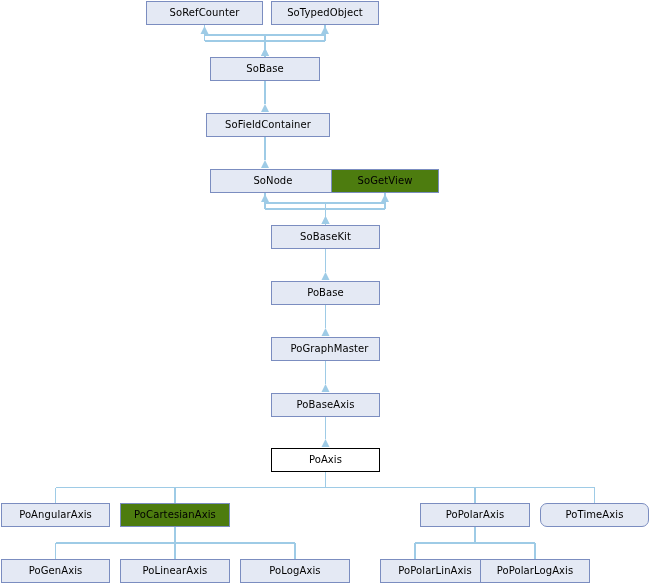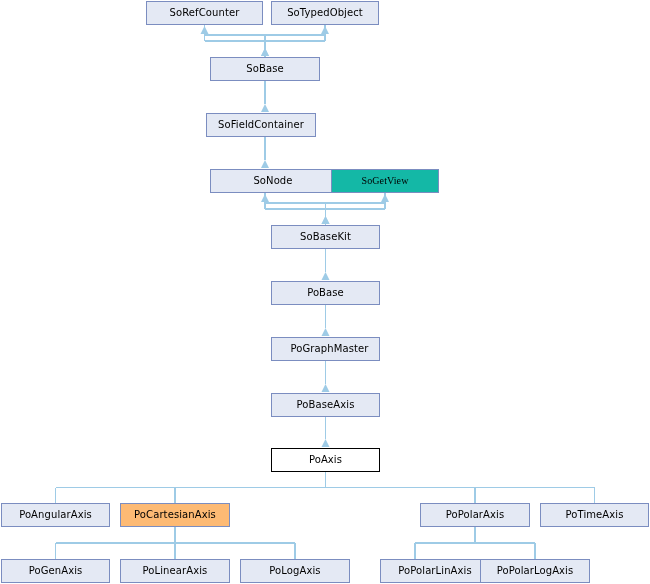--- a/index.html
+++ b/index.html
@@ -111,54 +111,54 @@
     </svg>
 <div class="node" style="left: 146px; top: 1px; width: 117px; background: rgb(228, 233, 244); border-color: rgb(123, 141, 192); color: rgb(0, 0, 0);">
       <span class="node-label">SoRefCounter</span>
     </div>
     <div class="node" style="left: 271px; top: 1px; width: 108px; background: rgb(228, 233, 244); border-color: rgb(123, 141, 192); color: rgb(0, 0, 0);">
       <span class="node-label">SoTypedObject</span>
     </div>
     <div class="node" style="left: 210px; top: 57px; width: 110px; background: rgb(228, 233, 244); border-color: rgb(123, 141, 192); color: rgb(0, 0, 0);">
       <span class="node-label">SoBase</span>
     </div>
-    <div class="node" style="left: 206px; top: 113px; width: 110px; background: rgb(228, 233, 244); border-color: rgb(123, 141, 192); color: rgb(0, 0, 0);">
+    <div class="node" style="left: 206px; top: 113px; width: 124px; background: rgb(228, 233, 244); border-color: rgb(123, 141, 192); color: rgb(0, 0, 0);">
       <span class="node-label">SoFieldContainer</span>
     </div>
     <div class="node" style="left: 210px; top: 169px; width: 126px; background: rgb(228, 233, 244); border-color: rgb(123, 141, 192); color: rgb(0, 0, 0);">
       <span class="node-label">SoNode</span>
     </div>
-    <div class="node" style="left: 331px; top: 169px; width: 108px; background: #14b8a6; border-color: rgb(123, 141, 192); color: rgb(0, 0, 0); font-family: Liberation Serif, serif;">
+    <div class="node" style="left: 331px; top: 169px; width: 108px; background: #4d7c0f; border-color: rgb(123, 141, 192); color: rgb(0, 0, 0);">
       <span class="node-label">SoGetView</span>
     </div>
     <div class="node" style="left: 271px; top: 225px; width: 109px; background: rgb(228, 233, 244); border-color: rgb(123, 141, 192); color: rgb(0, 0, 0);">
       <span class="node-label">SoBaseKit</span>
     </div>
     <div class="node" style="left: 271px; top: 281px; width: 109px; background: rgb(228, 233, 244); border-color: rgb(123, 141, 192); color: rgb(0, 0, 0);">
       <span class="node-label">PoBase</span>
     </div>
     <div class="node" style="left: 271px; top: 337px; width: 109px; background: rgb(228, 233, 244); border-color: rgb(123, 141, 192); color: rgb(0, 0, 0); padding-left: 8px;">
       <span class="node-label">PoGraphMaster</span>
     </div>
     <div class="node" style="left: 271px; top: 393px; width: 109px; background: rgb(228, 233, 244); border-color: rgb(123, 141, 192); color: rgb(0, 0, 0);">
       <span class="node-label">PoBaseAxis</span>
     </div>
     <div class="node current" style="left: 271px; top: 448px; width: 109px; background: rgb(255, 255, 255); border-color: rgb(0, 0, 0); color: rgb(0, 0, 0);">
       <span class="node-label">PoAxis</span>
     </div>
     <div class="node" style="left: 1px; top: 503px; width: 109px; background: rgb(228, 233, 244); border-color: rgb(123, 141, 192); color: rgb(0, 0, 0);">
       <span class="node-label">PoAngularAxis</span>
     </div>
-    <div class="node" style="left: 120px; top: 503px; width: 110px; background: #fdba74; border-color: rgb(123, 141, 192); color: rgb(0, 0, 0);">
+    <div class="node" style="left: 120px; top: 503px; width: 110px; background: #4d7c0f; border-color: rgb(123, 141, 192); color: rgb(0, 0, 0);">
       <span class="node-label">PoCartesianAxis</span>
     </div>
     <div class="node" style="left: 420px; top: 503px; width: 110px; background: rgb(228, 233, 244); border-color: rgb(123, 141, 192); color: rgb(0, 0, 0);">
       <span class="node-label">PoPolarAxis</span>
     </div>
-    <div class="node" style="left: 540px; top: 503px; width: 109px; background: rgb(228, 233, 244); border-color: rgb(123, 141, 192); color: rgb(0, 0, 0);">
+    <div class="node" style="left: 540px; top: 503px; width: 109px; background: rgb(228, 233, 244); border-color: rgb(123, 141, 192); color: rgb(0, 0, 0); border-radius: 7px;">
       <span class="node-label">PoTimeAxis</span>
     </div>
     <div class="node" style="left: 1px; top: 559px; width: 109px; background: rgb(228, 233, 244); border-color: rgb(123, 141, 192); color: rgb(0, 0, 0);">
       <span class="node-label">PoGenAxis</span>
     </div>
     <div class="node" style="left: 120px; top: 559px; width: 110px; background: rgb(228, 233, 244); border-color: rgb(123, 141, 192); color: rgb(0, 0, 0);">
       <span class="node-label">PoLinearAxis</span>
     </div>
     <div class="node" style="left: 240px; top: 559px; width: 110px; background: rgb(228, 233, 244); border-color: rgb(123, 141, 192); color: rgb(0, 0, 0);">
       <span class="node-label">PoLogAxis</span>

